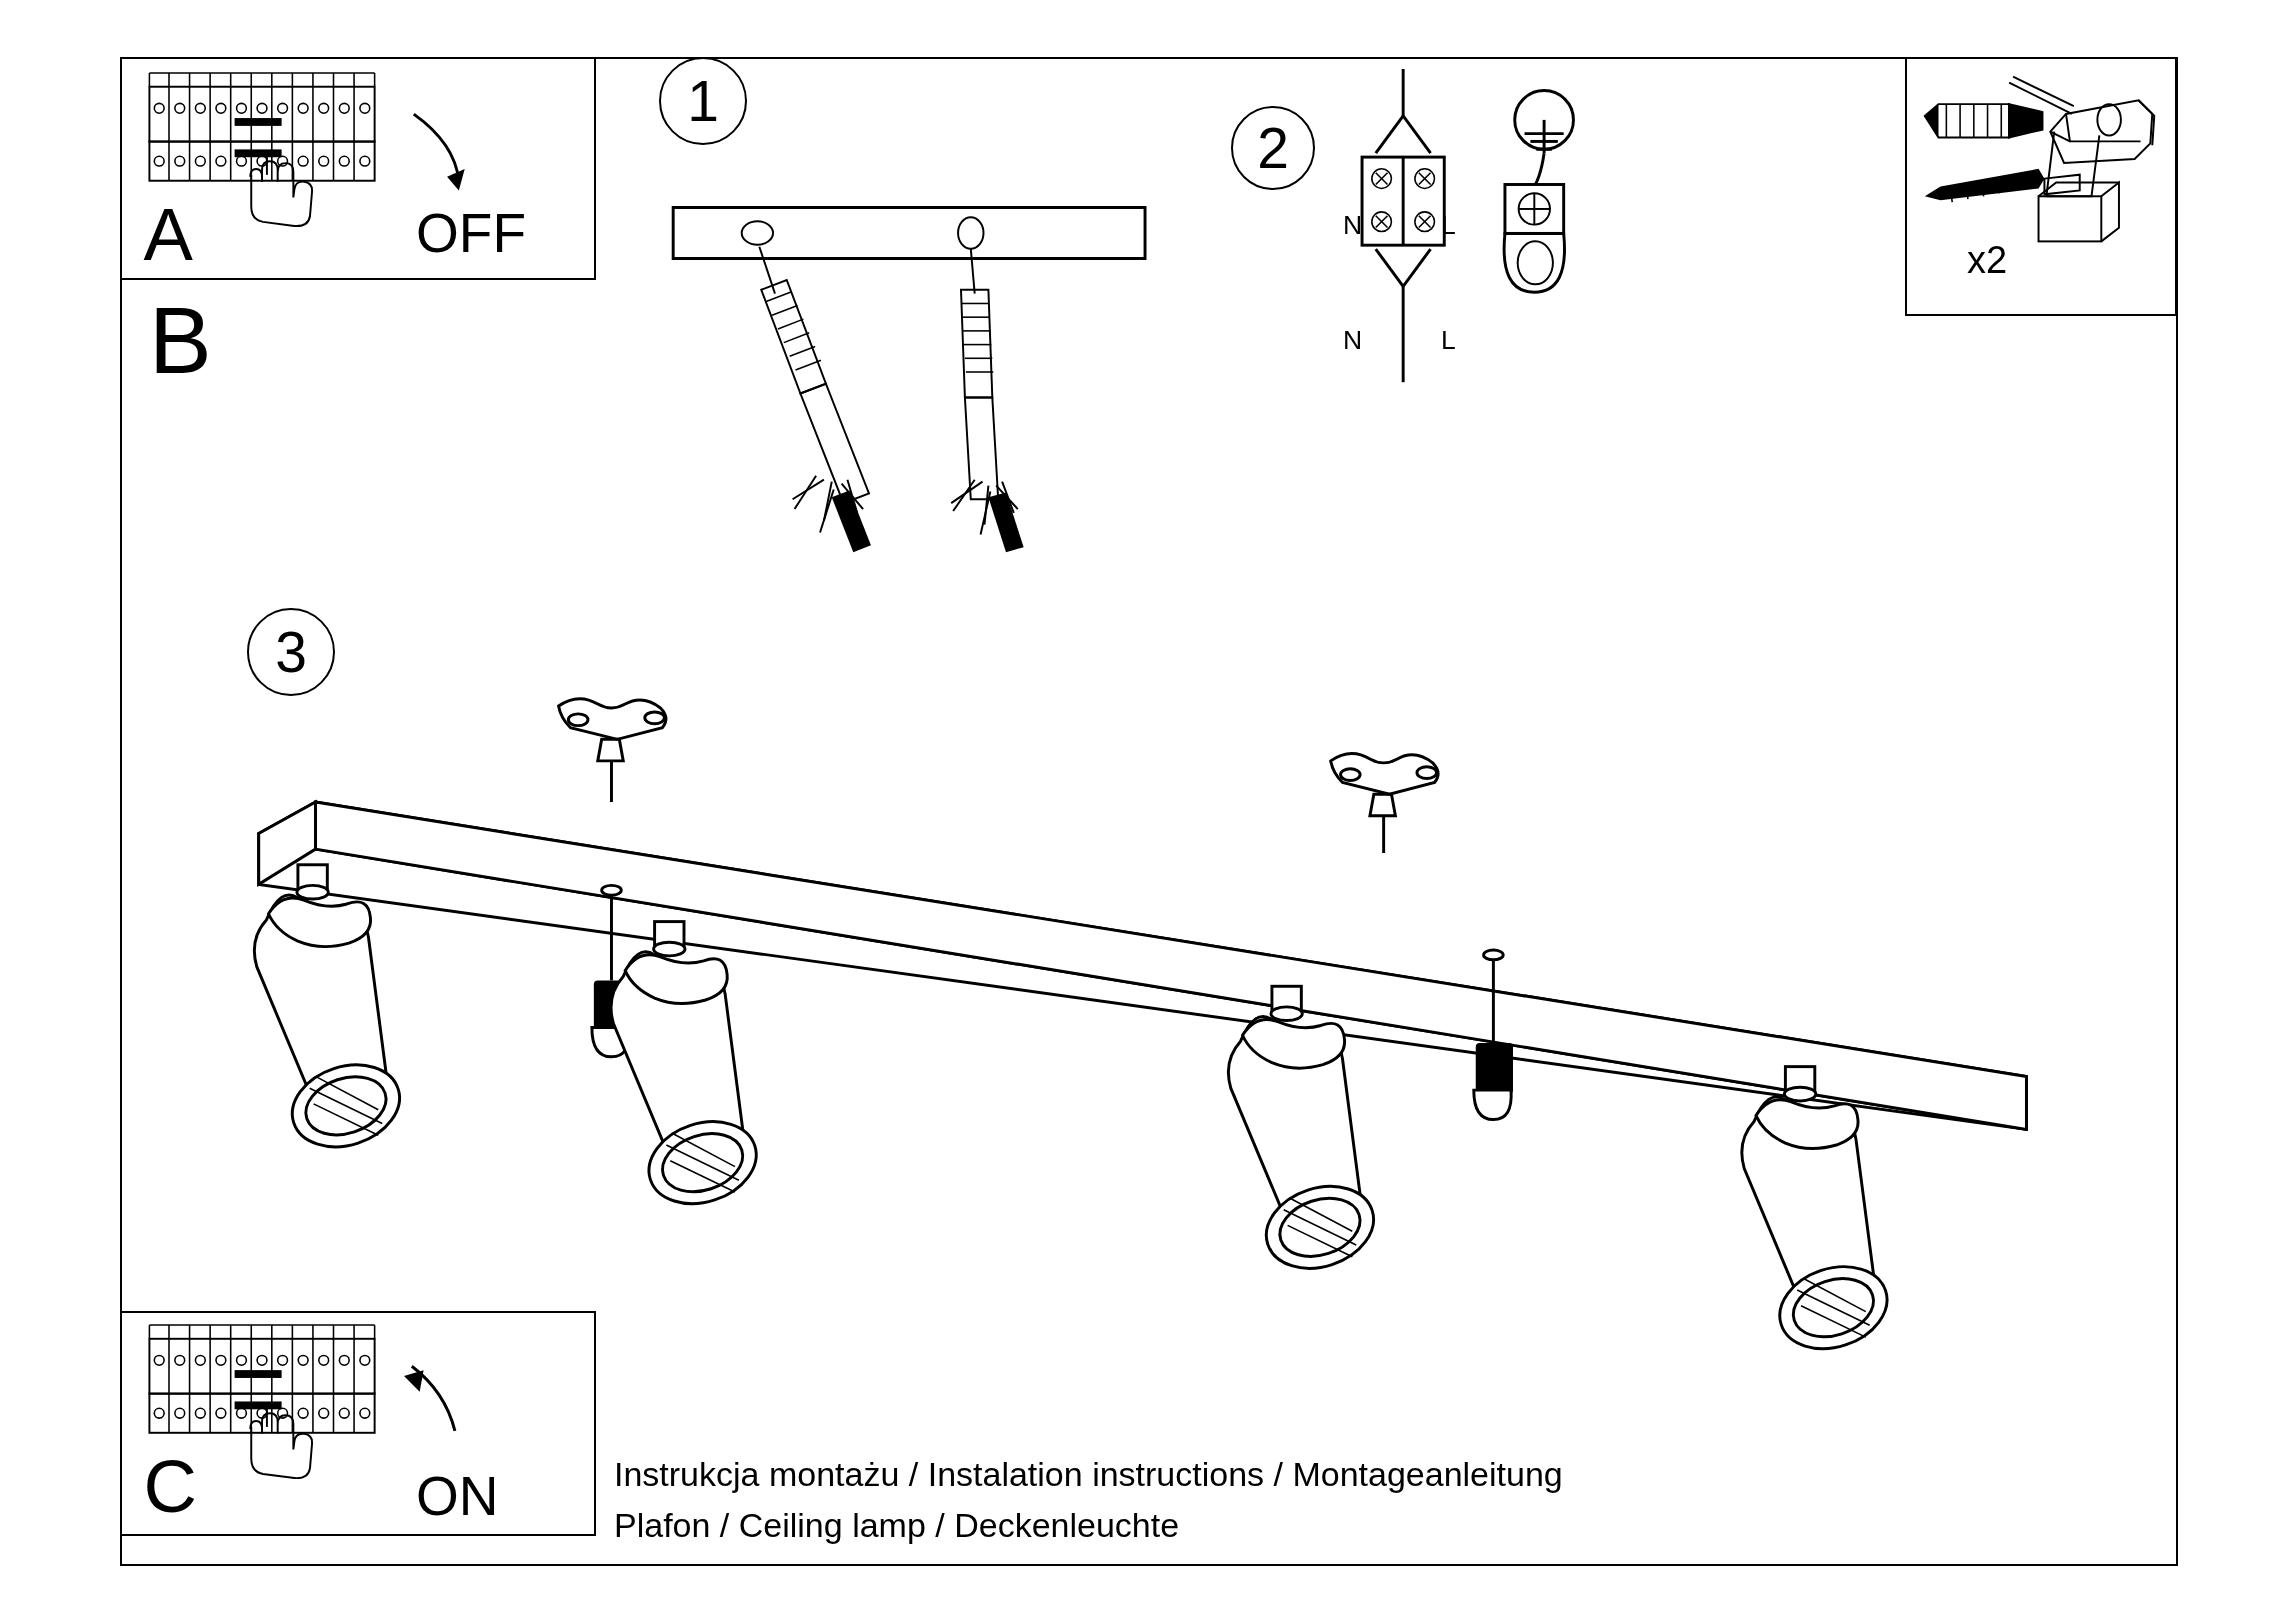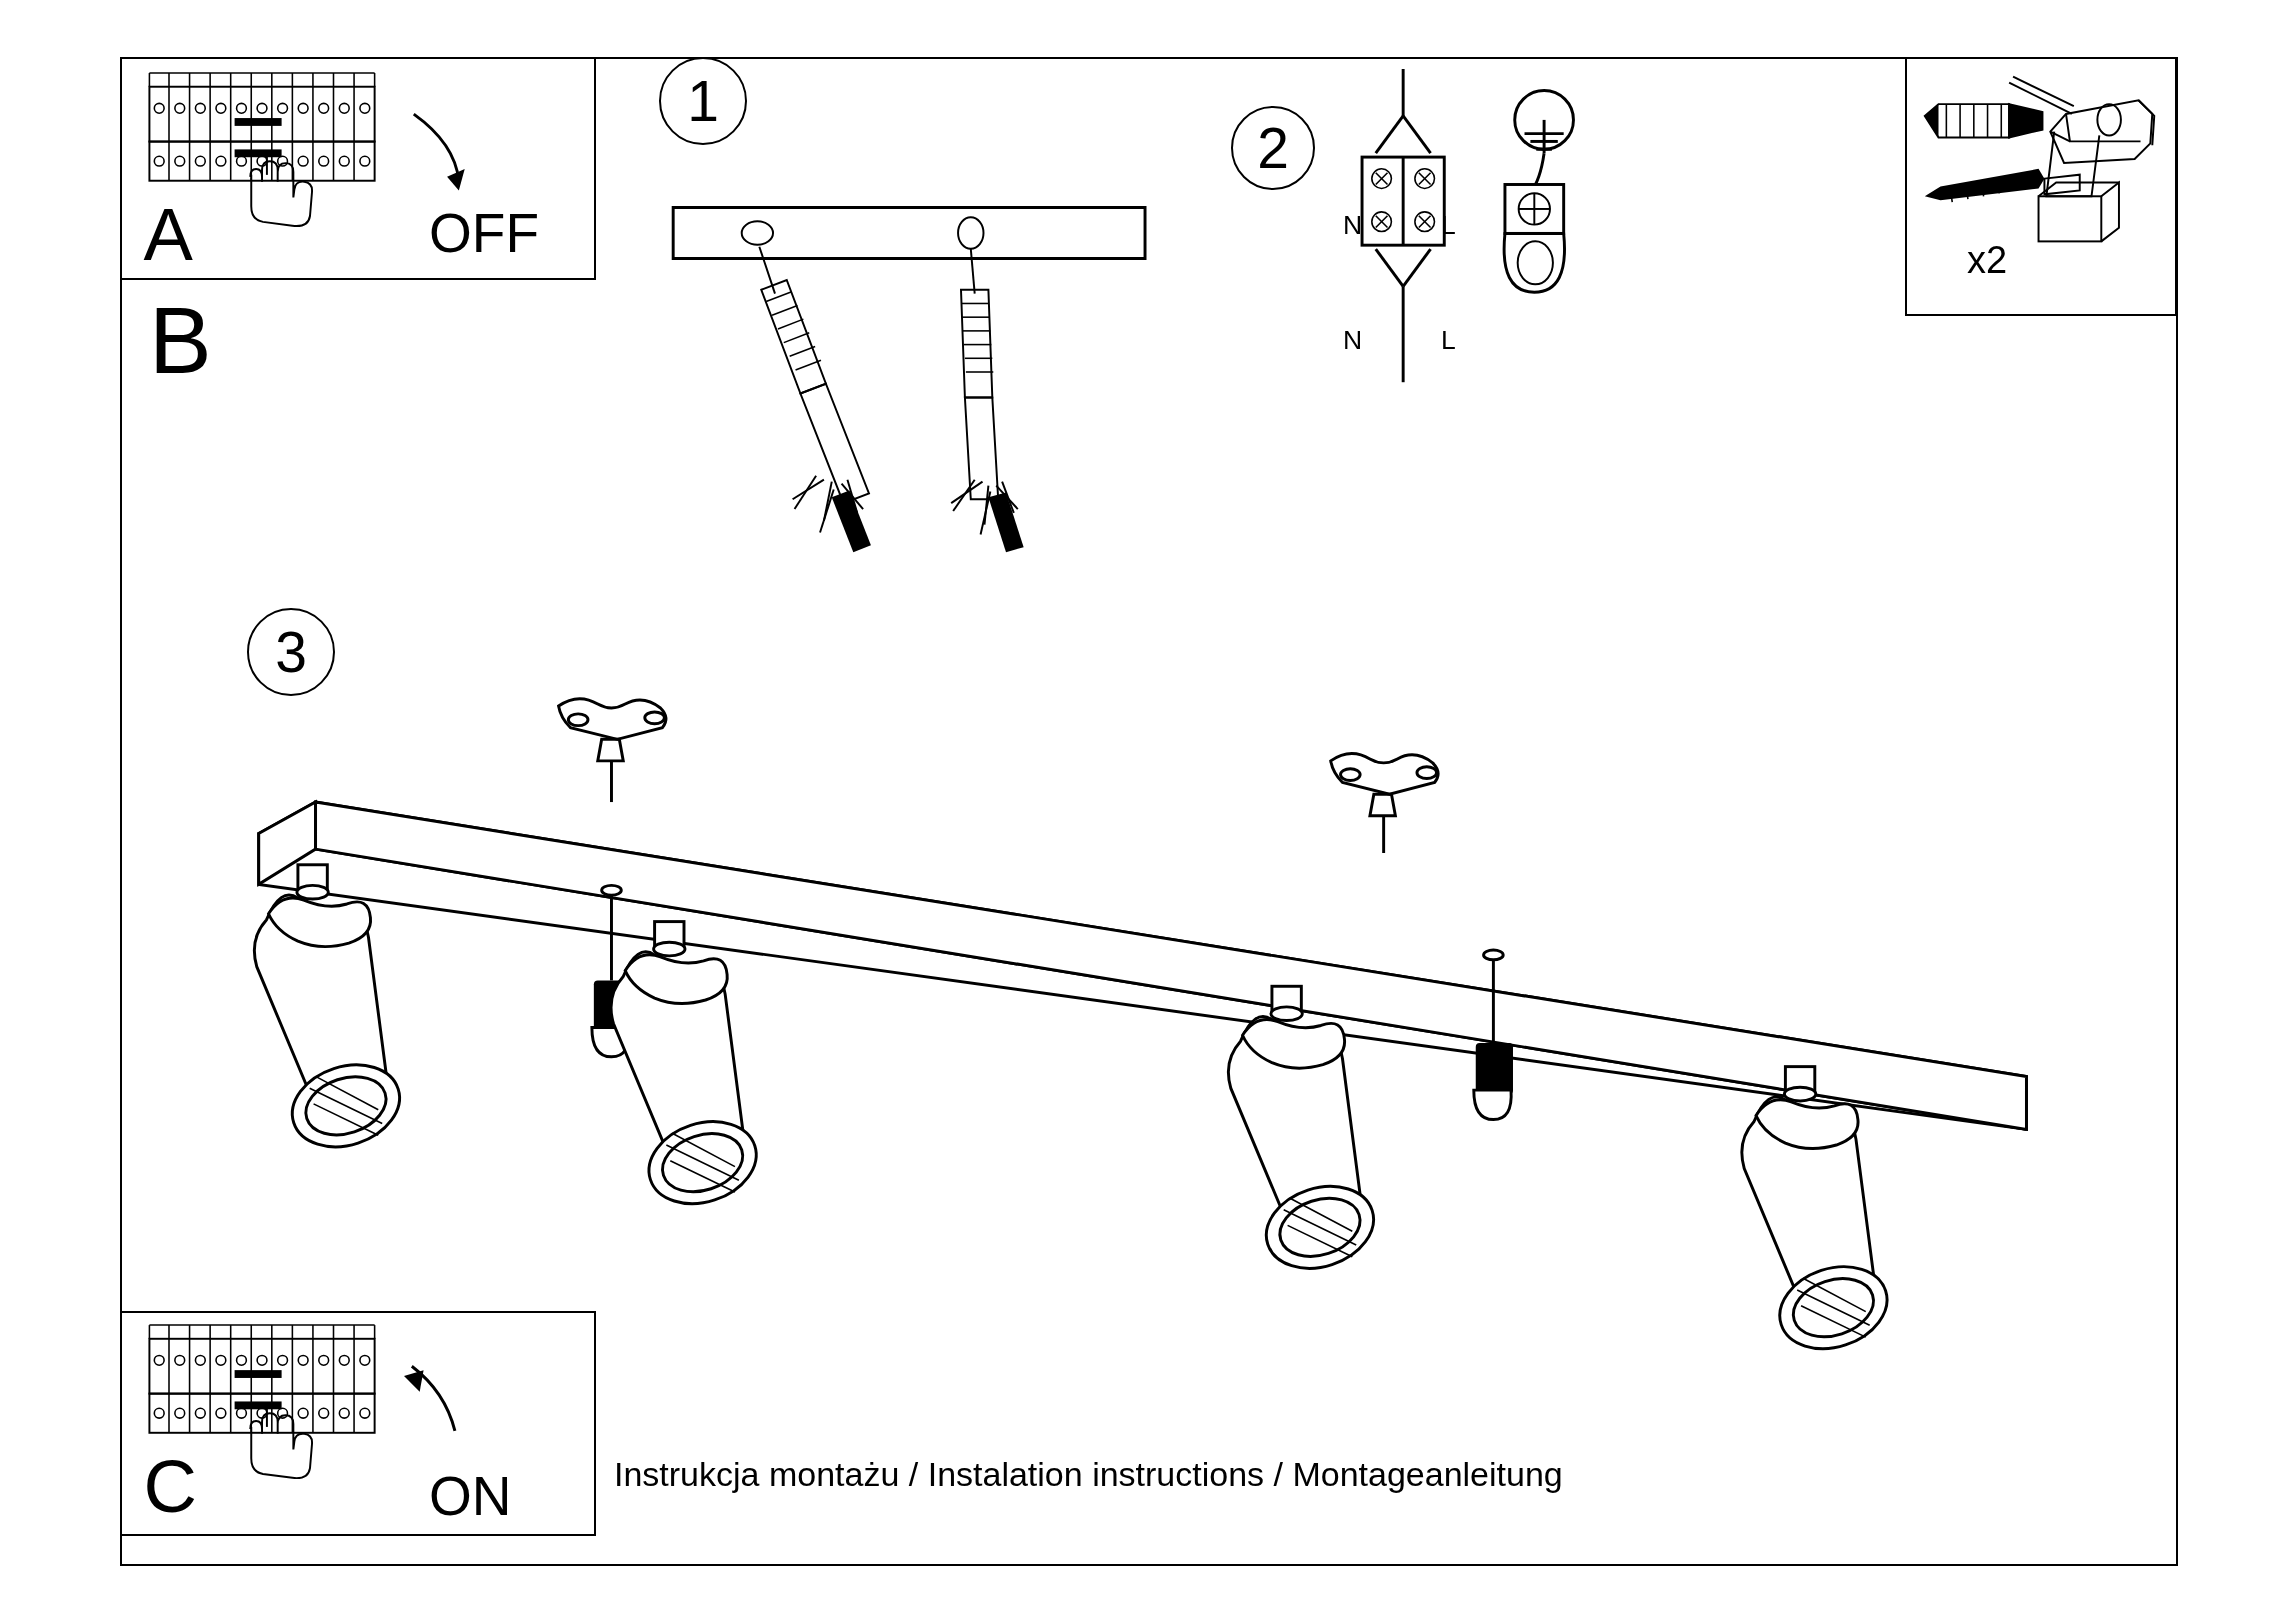--- a/index.html
+++ b/index.html
@@ -51,21 +51,20 @@
     line-height: 1;
   }
   .letter-b {
     font-size: 94px;
   }
   .onoff {
     position: absolute;
     font-size: 55px;
     line-height: 1;
     font-weight: 500;
-    margin-left: 13px;
   }
   .small-label {
     position: absolute;
     font-size: 26.5px;
     line-height: 1;
   }
   .caption {
     position: absolute;
     font-size: 34px;
     line-height: 1.5;
@@ -485,16 +484,17 @@
         <path class="l" d="M340 120 q-10 -40 -44 -66"></path>
         <path class="fillblk" d="M288 64 l20 -6 l-4 22 z"></path>
       </g>
     </svg>
     <div class="big-letter" style="left:21.6px; top:137px;">C</div>
     <div class="onoff" style="left:294px; top:156px;">ON</div>
   </div>
 
   <div class="caption" style="left:614px; top:1449px;">
     <div>Instrukcja montażu / Instalation instructions / Montageanleitung</div>
+    <div>Plafon / Ceiling lamp / Deckenleuchte</div>
   </div>
 
 </div>
 
 
 </body></html>

